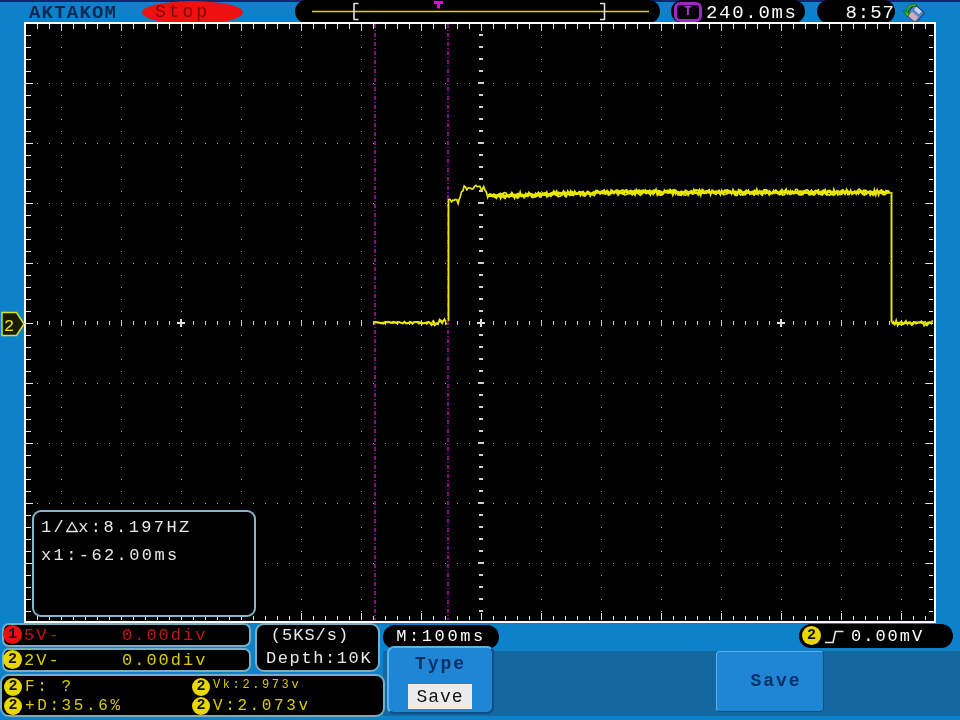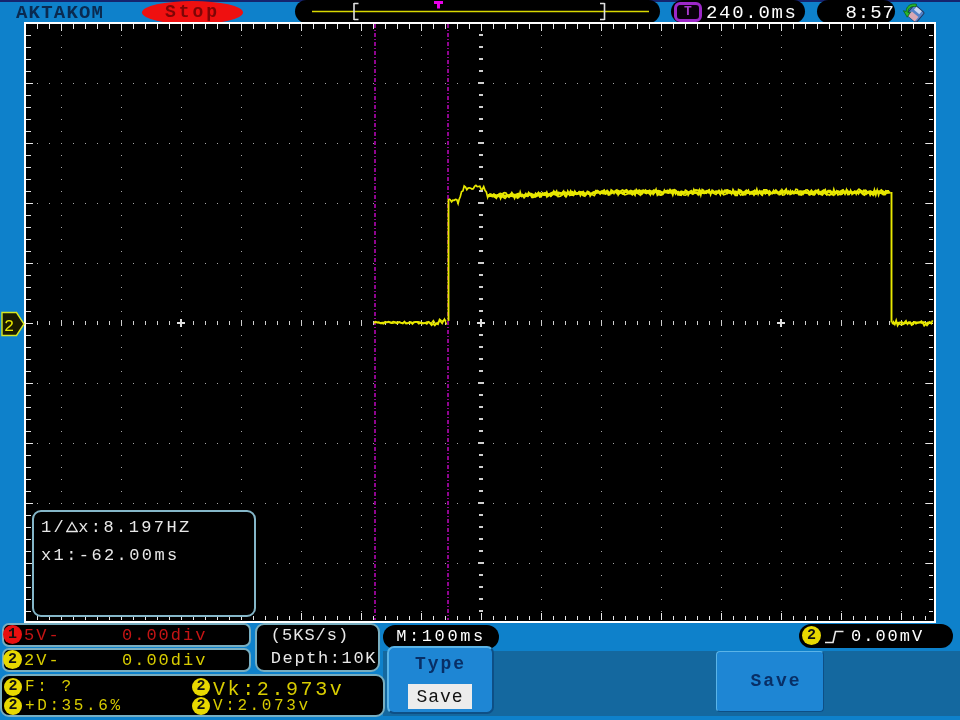--- a/index.html
+++ b/index.html
@@ -8,23 +8,23 @@
 .pill{position:absolute;background:#000;border-radius:12px;}
 .wt{color:#fff;}
 .mono{font-family:"Liberation Mono",monospace;}
 .circ{display:inline-block;width:19px;height:19px;border-radius:50%;text-align:center;
  font:bold 15px/19px "Liberation Mono",monospace;color:#111;}
 .box{position:absolute;background:#000;border:2px solid #78aec0;border-radius:7px;}
 </style></head>
 <body>
 
 <div class="abs" style="left:0;top:0;width:960px;height:2px;background:#15246e;"></div>
-<div class="abs mono" style="left:16px;top:2px;font-size:19px;font-weight:bold;letter-spacing:1.2px;color:#0a2a50;">AKTAKOM</div>
+<div class="abs mono" style="left:29px;top:2px;font-size:19px;font-weight:bold;letter-spacing:1.2px;color:#0a2a50;">AKTAKOM</div>
 <div class="abs" style="left:142px;top:1px;width:101px;height:23px;background:#ef1010;border-radius:50%/50%;"></div>
-<div class="abs mono" style="left:142px;top:2px;width:101px;text-align:center;font-size:18px;font-weight:bold;letter-spacing:3px;color:#7e0606;">Stop</div>
+<div class="abs mono" style="left:132px;top:2px;width:101px;text-align:center;font-size:18px;font-weight:normal;letter-spacing:3px;color:#7e0606;">Stop</div>
 
 <div class="pill" style="left:295px;top:0px;width:365px;height:23px;"></div>
 <svg class="abs" style="left:295px;top:0" width="365" height="23">
  <line x1="17" y1="11.5" x2="354" y2="11.5" stroke="#d8d800" stroke-width="1.6"></line>
  <path d="M59 3.5h4.5 M59 3v17 M59 19.5h4.5" stroke="#e0e0e0" stroke-width="1.6" fill="none"></path>
  <path d="M306 3.5h4.5 M310.5 3v17 M306 19.5h4.5" stroke="#e0e0e0" stroke-width="1.6" fill="none" transform="translate(-1,0) scale(1,1)"></path>
  <path d="M139 2.5h9 M143.5 2.5v6" stroke="#e800e8" stroke-width="3"></path>
 </svg>
 
 <div class="pill" style="left:671px;top:0px;width:134px;height:23px;"></div>
@@ -88,37 +88,37 @@
 <div class="abs mono" style="left:24px;top:626px;font-size:17px;letter-spacing:2px;color:#c41414;">5V-</div>
 <div class="abs mono" style="left:122px;top:626px;font-size:17px;letter-spacing:2px;color:#c41414;">0.00div</div>
 
 <div class="box" style="left:2px;top:648px;width:249px;height:24px;"></div>
 <div class="abs" style="left:3px;top:650px;"><span class="circ" style="background:#e8d800;">2</span></div>
 <div class="abs mono" style="left:24px;top:651px;font-size:17px;letter-spacing:2px;color:#d8cc00;">2V-</div>
 <div class="abs mono" style="left:122px;top:651px;font-size:17px;letter-spacing:2px;color:#d8cc00;">0.00div</div>
 
 <div class="box" style="left:255px;top:623px;width:125px;height:49px;border-radius:9px;"></div>
 <div class="abs mono" style="left:255px;top:626px;width:110px;text-align:center;font-size:17px;letter-spacing:1px;color:#e8e8e8;">(5KS/s)</div>
-<div class="abs mono" style="left:252px;top:649px;width:125px;text-align:right;font-size:17px;letter-spacing:1.6px;color:#e8e8e8;">Depth:10K</div>
+<div class="abs mono" style="left:266px;top:649px;width:125px;text-align:left;font-size:17px;letter-spacing:1.6px;color:#e8e8e8;">Depth:10K</div>
 
 <div class="pill" style="left:383px;top:625px;width:116px;height:24px;"></div>
 <div class="abs mono wt" style="left:383px;top:627px;width:116px;text-align:center;font-size:17px;letter-spacing:2.6px;">M:100ms</div>
 
 <div class="pill" style="left:799px;top:624px;width:154px;height:24px;"></div>
 <div class="abs" style="left:802px;top:626px;"><span class="circ" style="background:#e8d800;">2</span></div>
 <svg class="abs" style="left:823px;top:627px" width="26" height="18">
  <path d="M2 15.5 h8 l2.5 -11 h8" stroke="#e8e8e8" stroke-width="1.6" fill="none"></path>
 </svg>
 <div class="abs mono wt" style="left:851px;top:627px;font-size:17px;letter-spacing:2px;">0.00mV</div>
 
 <div class="box" style="left:0px;top:674px;width:385px;height:43px;border-radius:9px;"></div>
 <div class="abs" style="left:4px;top:677px;"><span class="circ" style="background:#e8d800;width:18px;height:18px;line-height:18px;">2</span></div>
 <div class="abs mono" style="left:25px;top:678px;font-size:16px;letter-spacing:2.6px;color:#d8cc00;">F:&nbsp;?</div>
 <div class="abs" style="left:192px;top:677px;"><span class="circ" style="background:#e8d800;width:18px;height:18px;line-height:18px;">2</span></div>
-<div class="abs mono" style="left:213px;top:678px;font-size:20px;letter-spacing:2.6px;color:#d8cc00;">Vk:2.973v</div>
+<div class="abs mono" style="left:213px;top:678px;font-size:12px;letter-spacing:2.6px;color:#d8cc00;">Vk:2.973v</div>
 <div class="abs" style="left:4px;top:696px;"><span class="circ" style="background:#e8d800;width:18px;height:18px;line-height:18px;">2</span></div>
 <div class="abs mono" style="left:25px;top:697px;font-size:16px;letter-spacing:2.6px;color:#d8cc00;">+D:35.6%</div>
 <div class="abs" style="left:192px;top:696px;"><span class="circ" style="background:#e8d800;width:18px;height:18px;line-height:18px;">2</span></div>
 <div class="abs mono" style="left:213px;top:697px;font-size:16px;letter-spacing:2.6px;color:#d8cc00;">V:2.073v</div>
 
 <div class="abs" style="left:387px;top:646px;width:107px;height:68px;background:#1e86d4;border:2px solid #5ab4e8;border-bottom-color:#0d4f86;border-right-color:#0d4f86;border-radius:7px;"></div>
 <div class="abs mono" style="left:387px;top:654px;width:107px;text-align:center;font-size:18px;font-weight:bold;letter-spacing:2px;color:#082f66;">Type</div>
 <div class="abs" style="left:408px;top:684px;width:64px;height:25px;background:#ececec;"></div>
 <div class="abs mono" style="left:408px;top:687px;width:64px;text-align:center;font-size:18px;letter-spacing:1px;color:#111;">Save</div>
 

